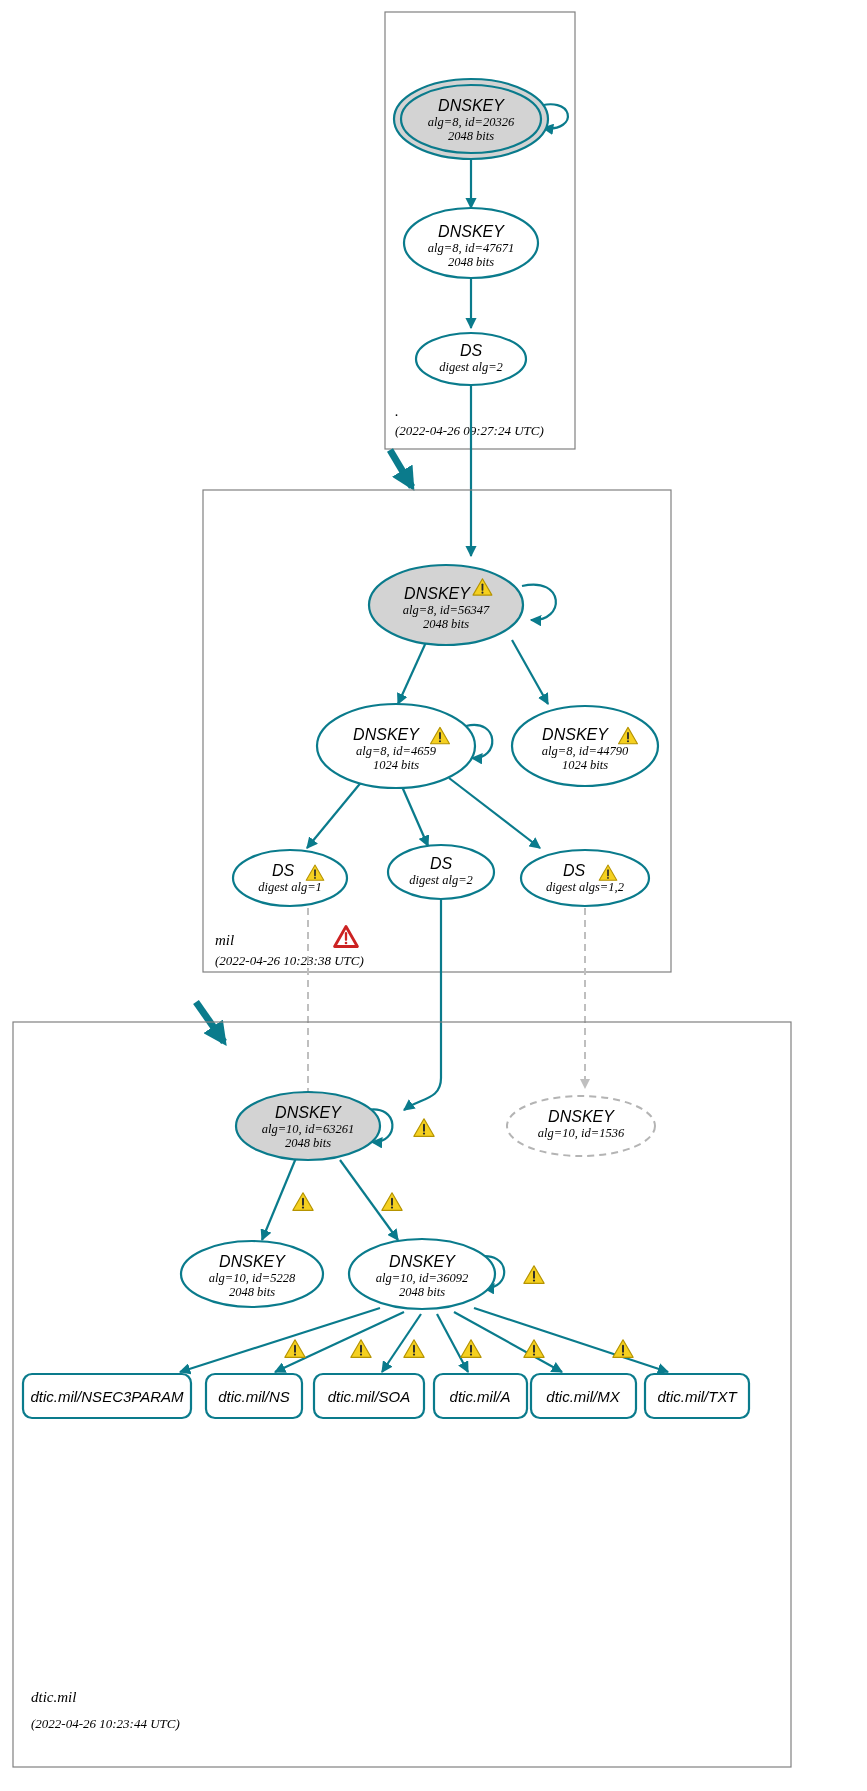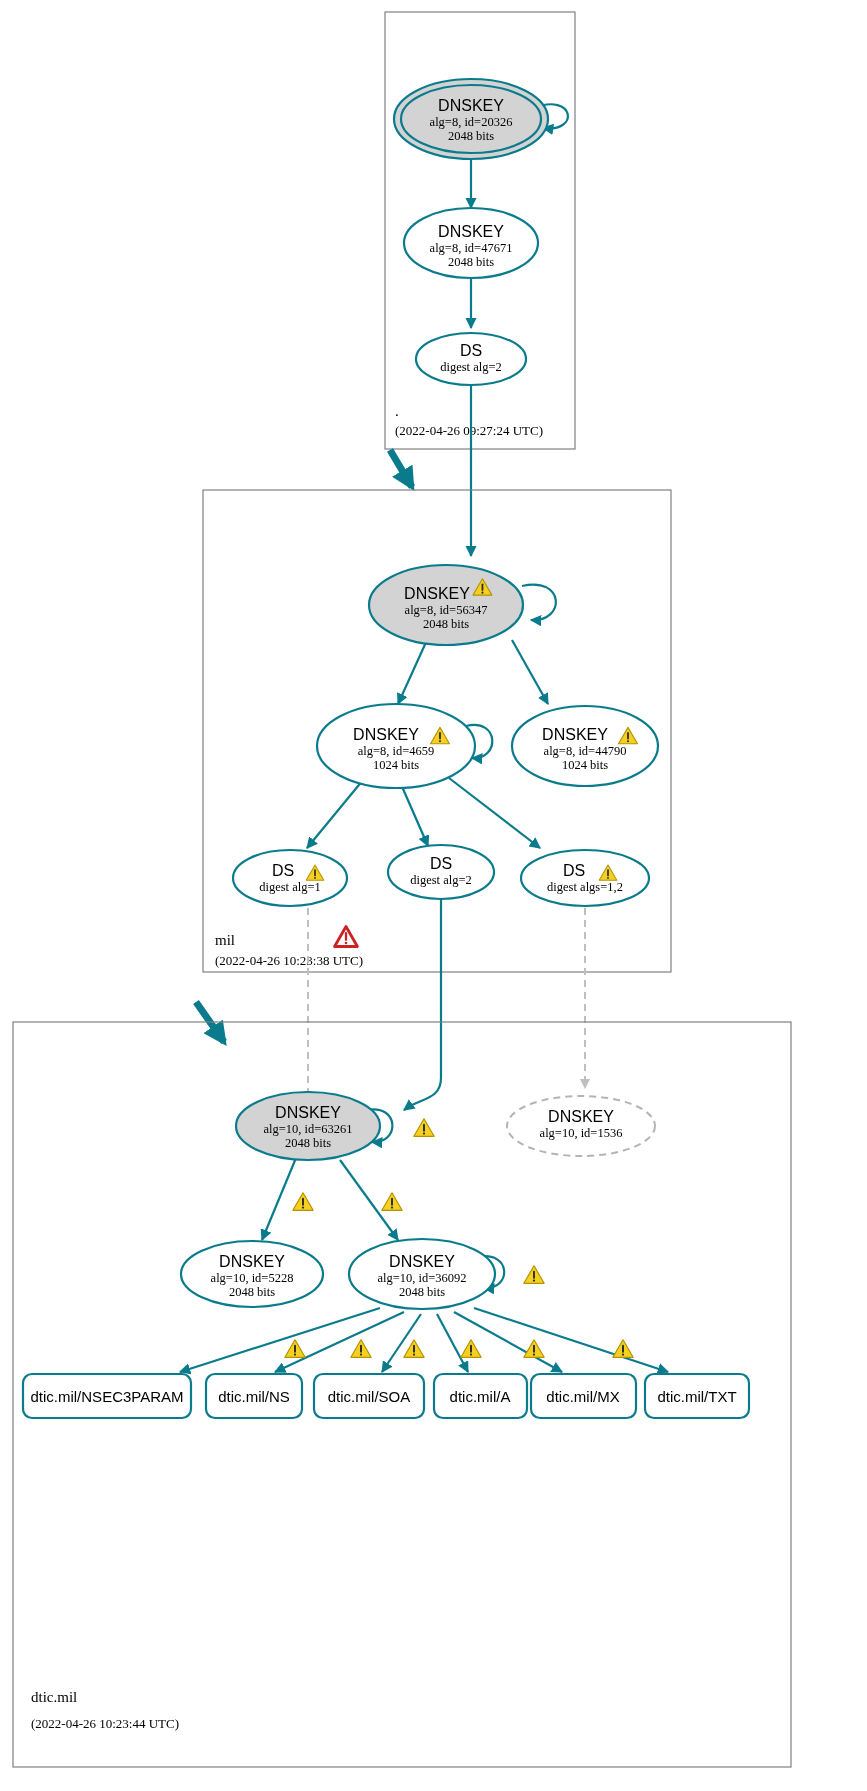--- a/index.html
+++ b/index.html
@@ -10,20 +10,21 @@
   body {
     width: 867px;
     height: 1791px;
     font-family: "Liberation Sans", sans-serif;
     overflow: hidden;
   }
   #diagram-root {
     position: relative;
     width: 867px;
     height: 1791px;
+    font-style: italic;
   }
   svg.dnsviz {
     display: block;
     width: 867px;
     height: 1791px;
   }
   .zone-box {
     fill: none;
     stroke: #808080;
     stroke-width: 1.2;

